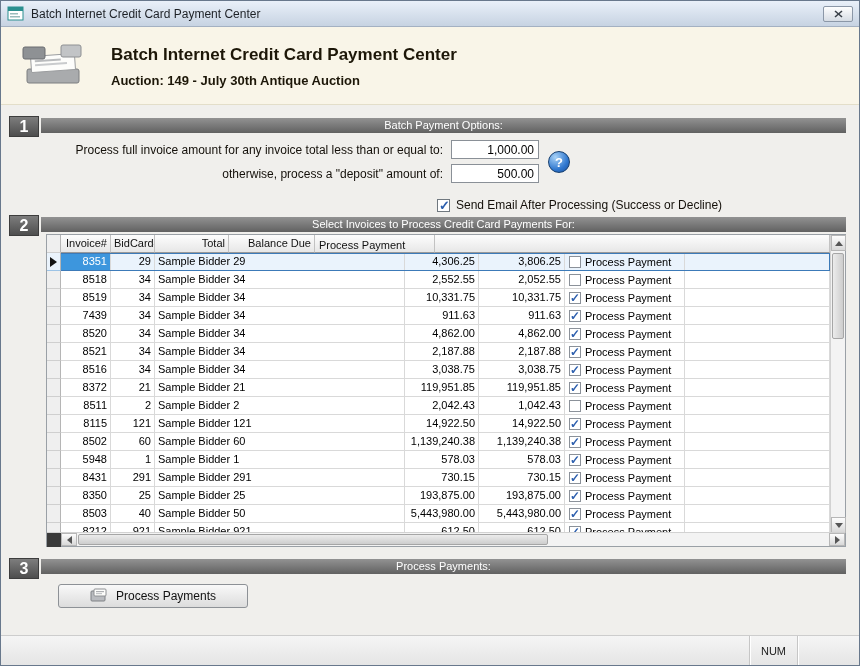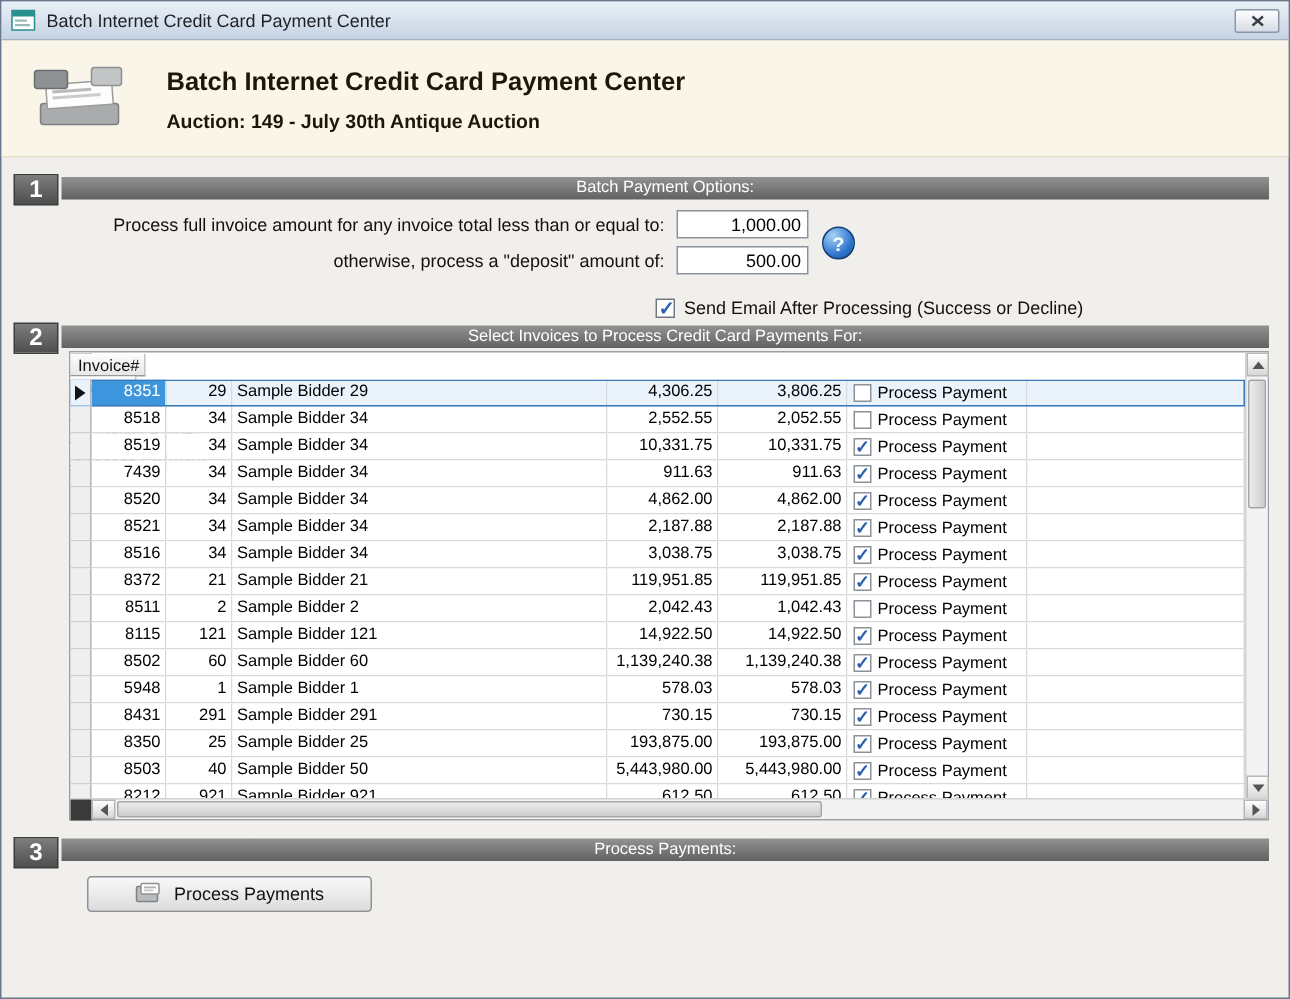--- a/index.html
+++ b/index.html
@@ -57,21 +57,21 @@
     background: radial-gradient(circle at 32% 26%, #a8d2f7, #2f77cf 62%, #1a4d98);
     border:1px solid #163f6f; color:#fff; font-weight:bold; font-size:13px;
     display:flex; align-items:center; justify-content:center; cursor:default;
   }
   .email-row { position:absolute; left:436px; top:197px; display:flex; align-items:center; gap:6px; }
   .email-row .lbl { font-size:12px; color:#14100a; }
   .checkbox { width:13px; height:13px; background:#fff; border:1px solid #70787f; position:relative; flex:none; }
   .checkbox.checked::after { content:"\2713"; position:absolute; left:1px; top:-2px; font-size:13px; font-weight:bold; color:#2d5fae; }
   
   .grid { position:absolute; left:45px; top:233px; width:800px; height:313px; background:#fff; border:1px solid #9aa0a6; }
-  .grid-header { position:absolute; left:0; top:0; width:783px; height:18px; display:flex;flex-direction:column; }
+  .grid-header { position:absolute; left:0; top:0; width:783px; height:18px; display:flex; }
   .hcell {
     background: linear-gradient(#fdfdfd,#e7e7e7);
     border-right:1px solid #c2c2c2; border-bottom:1px solid #999;
     font-size:11px; padding:2px 3px 0; white-space:nowrap; overflow:hidden; color:#111;
   }
   .grid-body { position:absolute; left:0; top:18px; width:783px; height:280px; overflow:hidden; }
   .grid-row { display:flex; height:18px; }
   .cell {
     border-right:1px solid #d9d9d9; border-bottom:1px solid #d9d9d9;
     font-size:11px; line-height:16px; padding:0 3px; white-space:nowrap; overflow:hidden; background:#fff; color:#000;
@@ -434,14 +434,21 @@
       <svg width="18" height="14" viewBox="0 0 18 14">
         <rect x="1" y="3" width="14" height="10" rx="1" fill="#b9bbbf" stroke="#7e8185"></rect>
         <rect x="4" y="1" width="12" height="7" rx="1" fill="#fdfdfb" stroke="#8e9093"></rect>
         <rect x="6" y="3" width="8" height="1.2" fill="#aeb0b3"></rect>
         <rect x="6" y="5" width="6" height="1.2" fill="#c4c6c9"></rect>
       </svg>
     </span>
     <span>Process Payments</span>
   </button>
 
+  <div class="statusbar">
+    <div class="sb-main"></div>
+    <div class="sb-num">
+      <span>NUM</span>
+    </div>
+    <div class="sb-endseg"></div>
+  </div>
 
 </div>
 
 </body></html>

